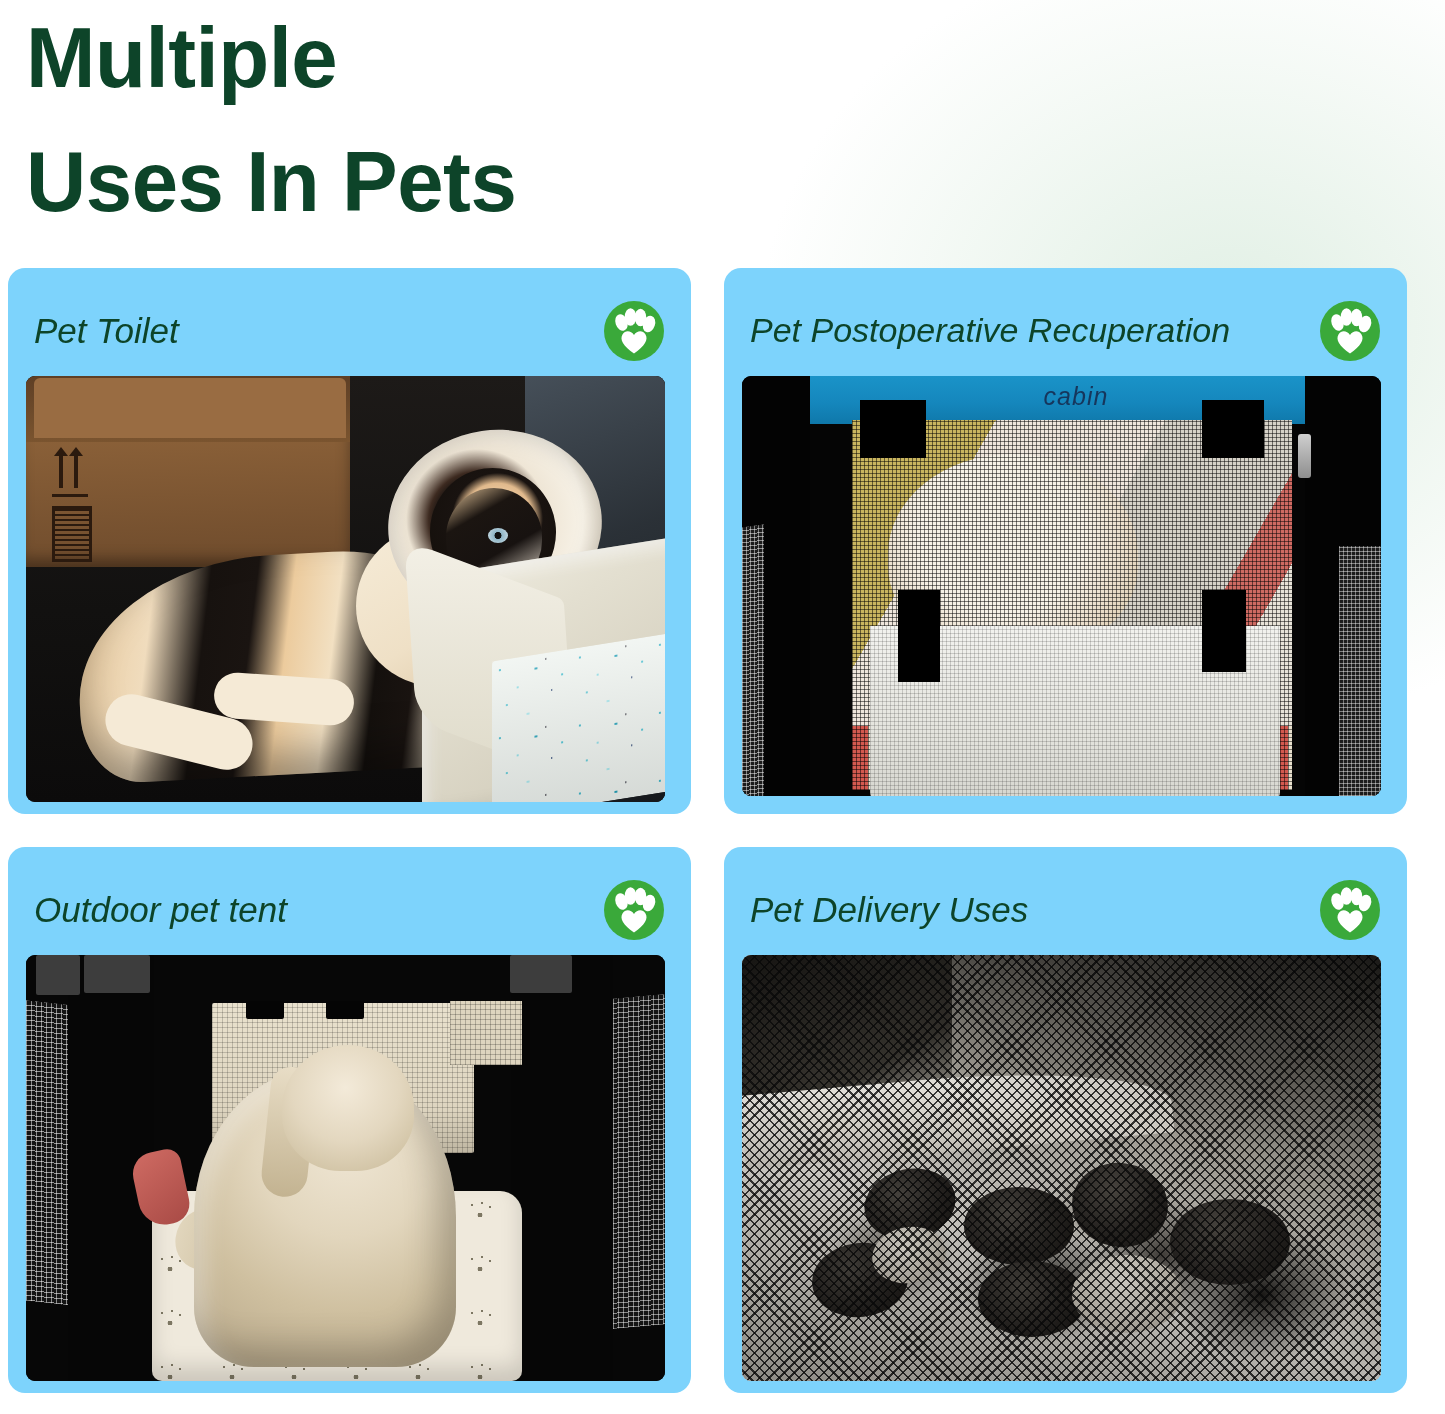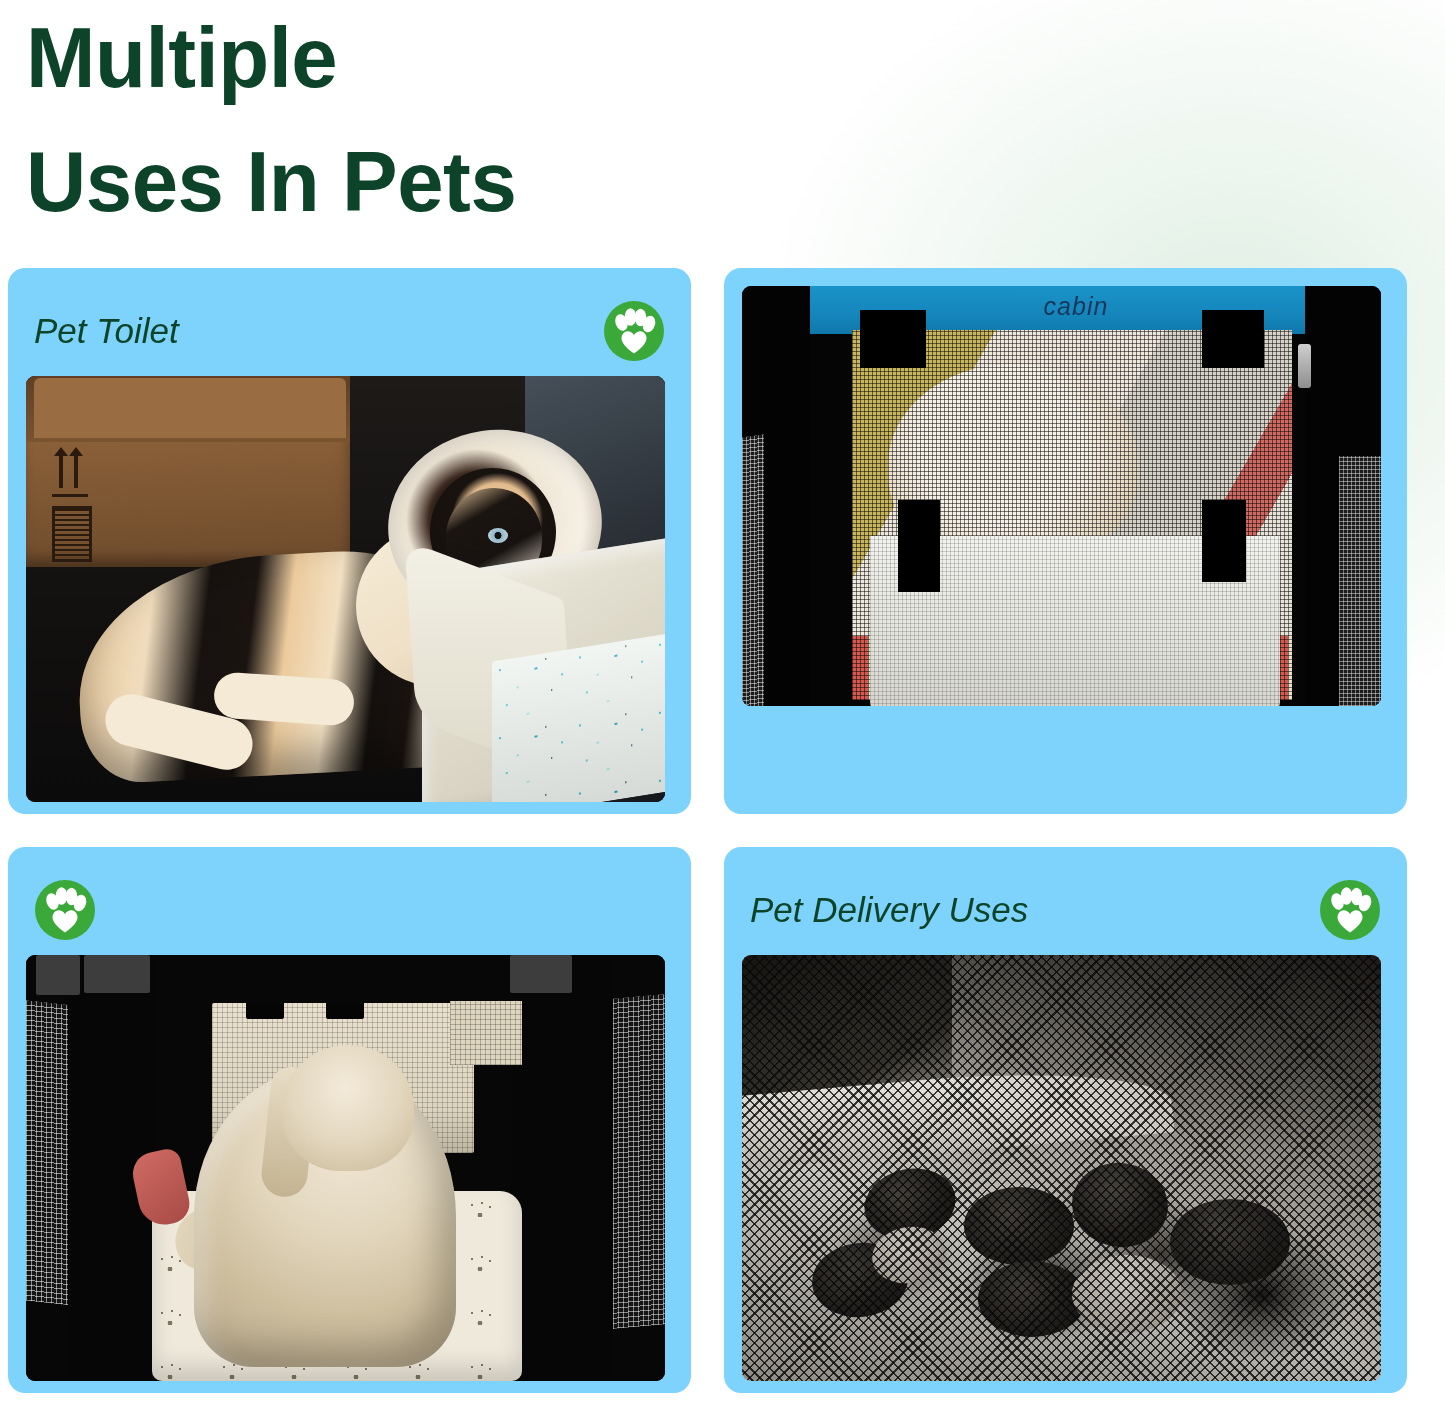--- a/index.html
+++ b/index.html
@@ -520,20 +520,33 @@
         <div class="eye"></div>
         <div class="nose"></div>
         <div class="litter-box"></div>
         <div class="litter-rim"></div>
         <div class="litter"></div>
         <div class="litter-shade"></div>
       </div>
     </div>
 
     <div class="card card--b card--wide">
+      <div class="card-header">
+        <div class="card-title">Pet Postoperative Recuperation</div>
+        <div class="paw-badge">
+          <svg viewBox="0 0 62 62" aria-hidden="true">
+            <circle cx="31" cy="31" r="30" fill="#3aa93a"></circle>
+            <ellipse cx="18.5" cy="22.5" rx="6" ry="8.5" fill="#ffffff" transform="rotate(-18 18.5 22.5)"></ellipse>
+            <ellipse cx="27.5" cy="17" rx="5.8" ry="8.8" fill="#ffffff"></ellipse>
+            <ellipse cx="37.5" cy="17.5" rx="5.8" ry="8.8" fill="#ffffff"></ellipse>
+            <ellipse cx="46" cy="24" rx="6" ry="8.5" fill="#ffffff" transform="rotate(18 46 24)"></ellipse>
+            <path d="M31 53.5 C20 46 16.5 39.5 19.5 34.5 C22.3 29.8 28 30.5 31 35 C34 30.5 39.7 29.8 42.5 34.5 C45.5 39.5 42 46 31 53.5 Z" fill="#ffffff"></path>
+          </svg>
+        </div>
+      </div>
       <div class="photo p2">
         <div class="blue-band"></div>
         <div class="cabin-word">cabin</div>
         <div class="mesh-window">
           <div class="blanket-cat"></div>
           <div class="blanket-stripe"></div>
         </div>
         <div class="mesh-overlay"></div>
         <div class="white-cloth"></div>
         <div class="strap s1"></div>
@@ -543,20 +556,21 @@
         <div class="side left"></div>
         <div class="side right"></div>
         <div class="side-mesh-l"></div>
         <div class="side-mesh-r"></div>
         <div class="zipper"></div>
       </div>
     </div>
 
     <div class="card card--c">
       <div class="card-header">
+        <div class="card-title">Outdoor pet tent</div>
         <div class="paw-badge">
           <svg viewBox="0 0 62 62" aria-hidden="true">
             <circle cx="31" cy="31" r="30" fill="#3aa93a"></circle>
             <ellipse cx="18.5" cy="22.5" rx="6" ry="8.5" fill="#ffffff" transform="rotate(-18 18.5 22.5)"></ellipse>
             <ellipse cx="27.5" cy="17" rx="5.8" ry="8.8" fill="#ffffff"></ellipse>
             <ellipse cx="37.5" cy="17.5" rx="5.8" ry="8.8" fill="#ffffff"></ellipse>
             <ellipse cx="46" cy="24" rx="6" ry="8.5" fill="#ffffff" transform="rotate(18 46 24)"></ellipse>
             <path d="M31 53.5 C20 46 16.5 39.5 19.5 34.5 C22.3 29.8 28 30.5 31 35 C34 30.5 39.7 29.8 42.5 34.5 C45.5 39.5 42 46 31 53.5 Z" fill="#ffffff"></path>
           </svg>
         </div>

